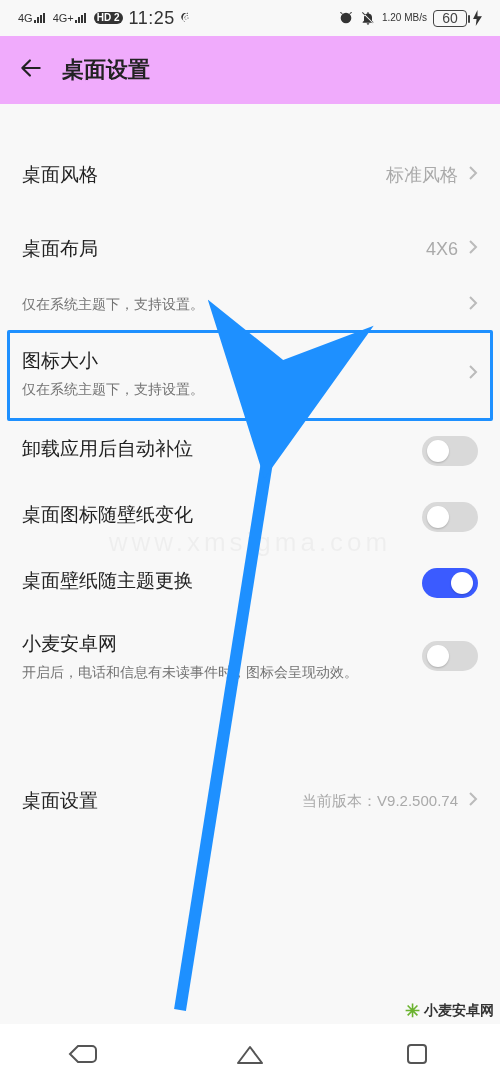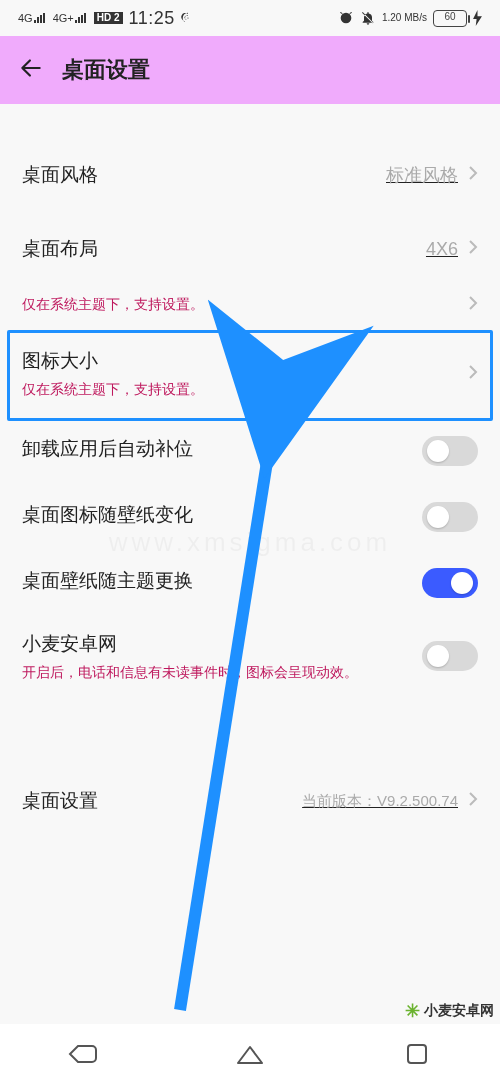--- a/index.html
+++ b/index.html
@@ -18,26 +18,26 @@
     padding: 0 18px;
     font-size: 14px;
     color: #333;
     background: #f8f8f8;
   }
   .sb-left, .sb-right { display: flex; align-items: center; gap: 6px; }
   .sb-time { font-size: 18px; font-weight: 500; letter-spacing: 0.5px; }
   .sb-icon { display:inline-flex; align-items:center; }
   .hd-badge {
     background:#333; color:#fff; font-size:10px; font-weight:700;
-    padding:1px 3px; border-radius:0; line-height:1;
+    padding:1px 3px; border-radius:6px; line-height:1;
   }
   .battery {
     border:1.5px solid #444; border-radius:4px; width:34px; height:17px;
-    position:relative; display:flex; align-items:flex-start; justify-content:center;
-    font-size:10px; color:#444;
+    position:relative; display:flex; align-items:flex-end; justify-content:center;
+    font-size:14px; color:#444;
   }
   .battery::after {
     content:""; position:absolute; right:-4px; top:4px;
     width:2px; height:8px; background:#444; border-radius:1px;
   }
   .header {
     height: 68px;
     display: flex;
     align-items: center;
     padding: 0 18px;
@@ -47,22 +47,22 @@
   .header-title { font-size: 22px; font-weight: 600; color:#222; }
   .content { padding: 40px 0 0 0; }
   .row {
     display:flex; justify-content:space-between;
     padding: 18px 22px;
     position:relative;
   }
   .row-tall { padding: 15px 22px 18px; }
   .row-left { display:flex; flex-direction:column; gap:6px; max-width:340px; }
   .row-title { font-size: 19px; color:#222; }
-  .row-sub { font-size: 14px; color:#be185d; line-height:1.4; }
-  .row-right { display:flex; align-items:center; gap:10px;text-decoration:underline; }
+  .row-sub { font-size: 14px; color:#737373; line-height:1.4; }
+  .row-right { display:flex; align-items:center; gap:10px; }
   .row-val { font-size: 18px; color:#aaa; }
   .chev { color:#bbb; }
   .toggle {
     width:56px; height:30px; border-radius:15px; background:#d9d9d9;
     position:relative; transition:none;
   }
   .toggle .knob {
     width:22px; height:22px; border-radius:50%; background:#fff;
     position:absolute; top:4px; left:5px; box-shadow:0 1px 2px rgba(0,0,0,.2);
   }

